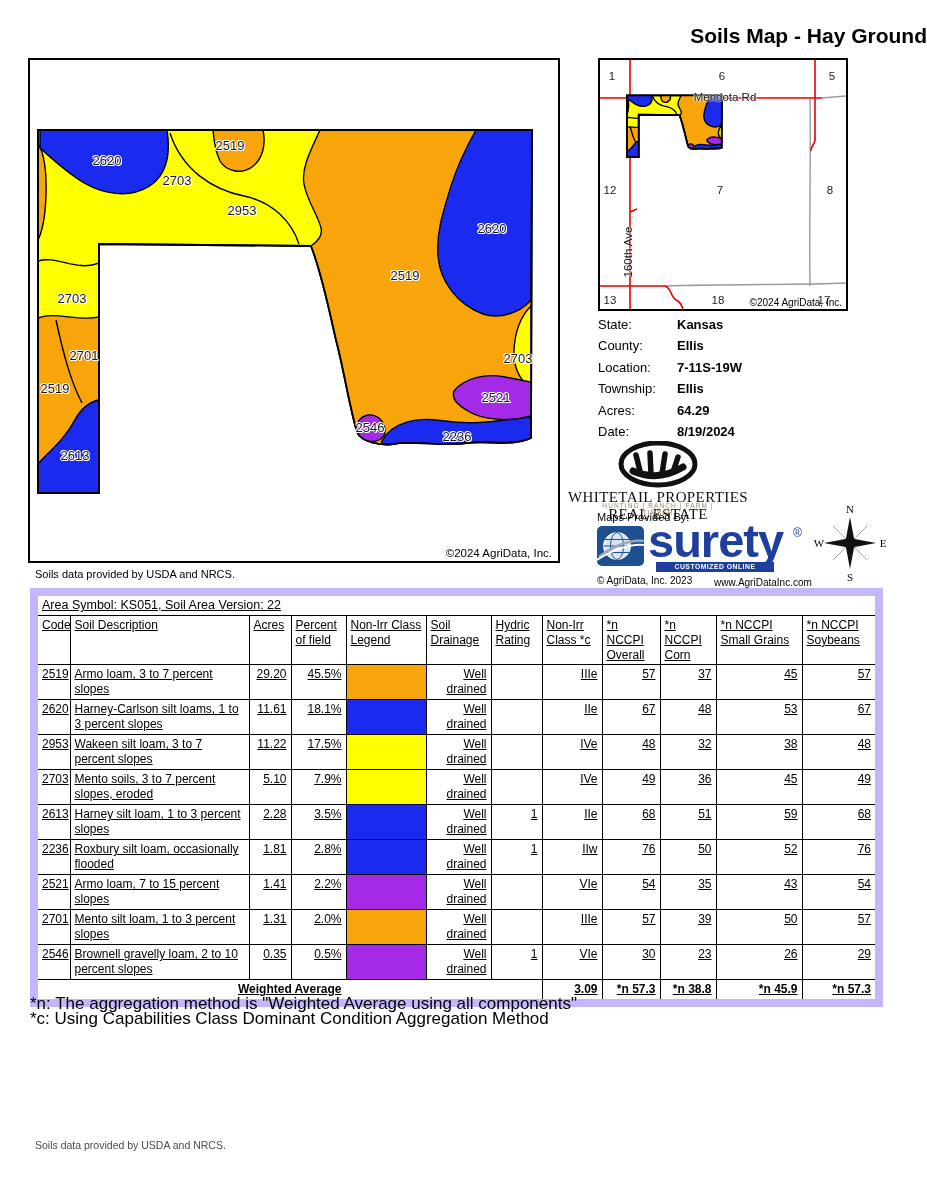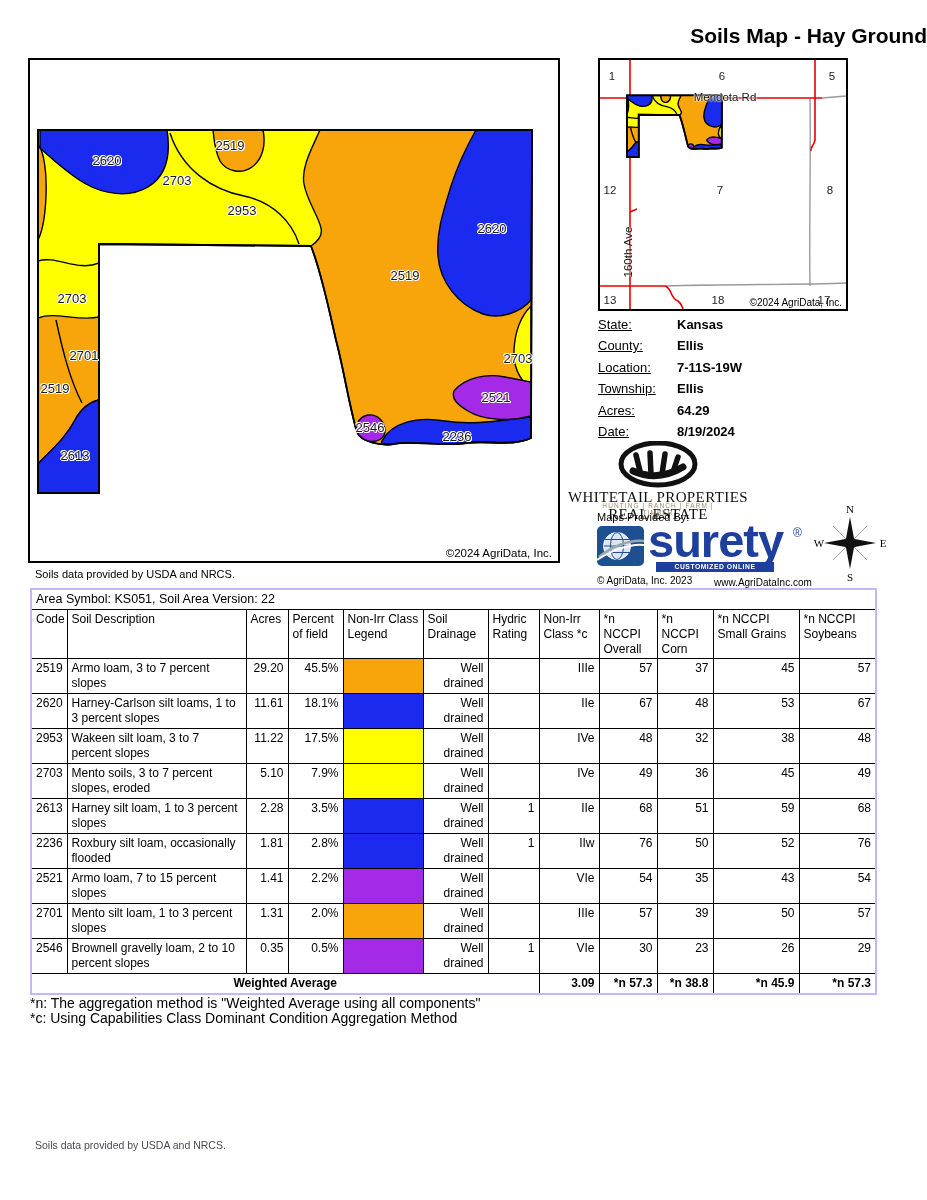--- a/index.html
+++ b/index.html
@@ -32,21 +32,21 @@
   .plat-copy{position:absolute;right:4px;bottom:1px;font-size:10px;}
 
   
   .f-orange{fill:var(--c-orange);} .f-blue{fill:var(--c-blue);} .f-yellow{fill:var(--c-yellow);} .f-purple{fill:var(--c-purple);}
   .bl{fill:none;stroke:#000;stroke-width:1.4;}
   .s-red{stroke:var(--c-road_red);fill:none;} .s-gray{stroke:var(--c-road_gray);fill:none;}
 
   
   .info{position:absolute;left:598px;top:317px;font-size:13px;}
   .info-row{height:21.4px;}
-  .info-label{display:inline-block;width:79px;text-decoration:underline;}
+  .info-label{display:inline-block;width:79px;}
   .info-value{font-weight:bold;}
 
   
   .wt-block{position:absolute;left:586px;top:441px;width:144px;height:72px;}
   .wt-name{position:absolute;left:-18px;right:-18px;top:48px;text-align:center;font-family:"Liberation Serif",serif;
     font-size:15px;letter-spacing:.4px;color:#111;}
   .wt-tag{position:absolute;left:0;right:0;top:61px;text-align:center;font-size:6.5px;letter-spacing:1.1px;color:#9a8c6a;}
 
   
   .maps-by{position:absolute;left:597px;top:511px;font-size:11px;}
@@ -58,30 +58,30 @@
   .agri-copy{position:absolute;left:597px;top:575px;font-size:10px;}
   .agri-url{position:absolute;left:714px;top:577px;font-size:10px;}
 
   
   .compass{position:absolute;left:813px;top:500px;width:80px;height:86px;}
   .cp-label{position:absolute;transform:translate(-50%,-50%);font-family:"Liberation Serif",serif;font-size:11px;}
 
   
   .soil-table{position:absolute;left:30px;top:588px;width:845px;border-collapse:collapse;table-layout:fixed;font-size:12px;}
   .soil-table td,.soil-table th{border:1.5px solid #000;padding:2px 4px;vertical-align:top;line-height:1.22;overflow:hidden;}
-  .soil-table{border:2px solid #c4b5fd;}
+  .soil-table{border:8px solid #c4b5fd;text-decoration:underline;}
   .row-caption td{font-size:12.5px;height:17px;}
   .row-head th{font-weight:normal;text-align:left;height:44px;}
   .c-num{text-align:right;}
   .c-drain{text-align:right;}
   tr.data-row{height:35px;}
   .row-wavg td{font-weight:bold;height:14px;}
   .wlabel{text-align:center;}
 
-  .footnotes{position:absolute;left:30px;top:996px;font-size:14px;line-height:15px;}
+  .footnotes{position:absolute;left:30px;top:996px;font-size:17px;line-height:15px;}
   .page-footer{position:absolute;left:35px;top:1139px;font-size:10.5px;color:#4a4a55;}
 </style>
 </head>
 <body>
 
 <div class="page-title">Soils Map - Hay Ground</div>
 
 <div class="map-box">
   <svg width="528" height="501" viewBox="0 0 528 501">
     <defs>

